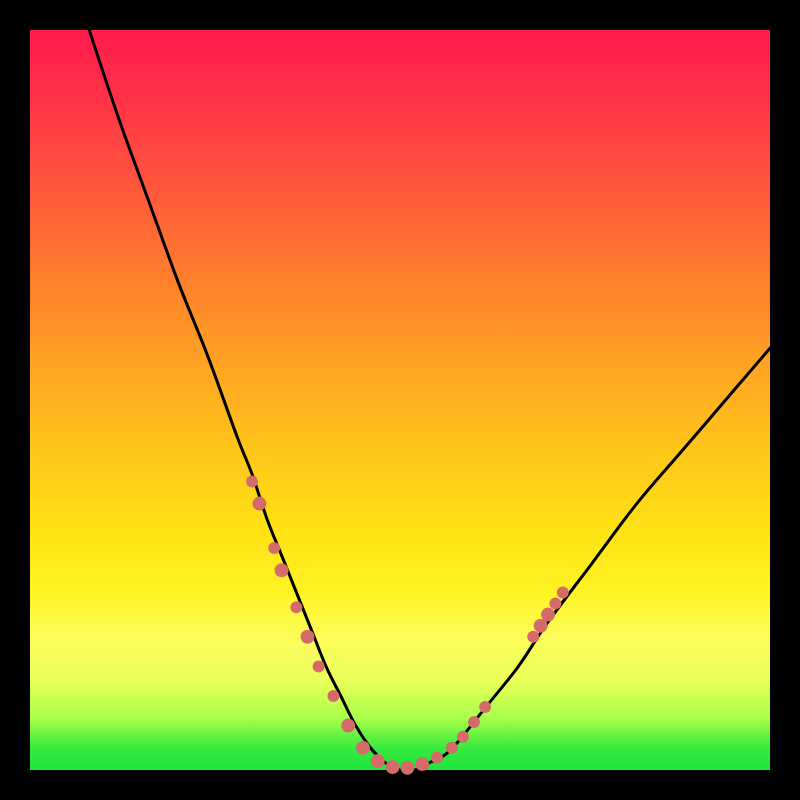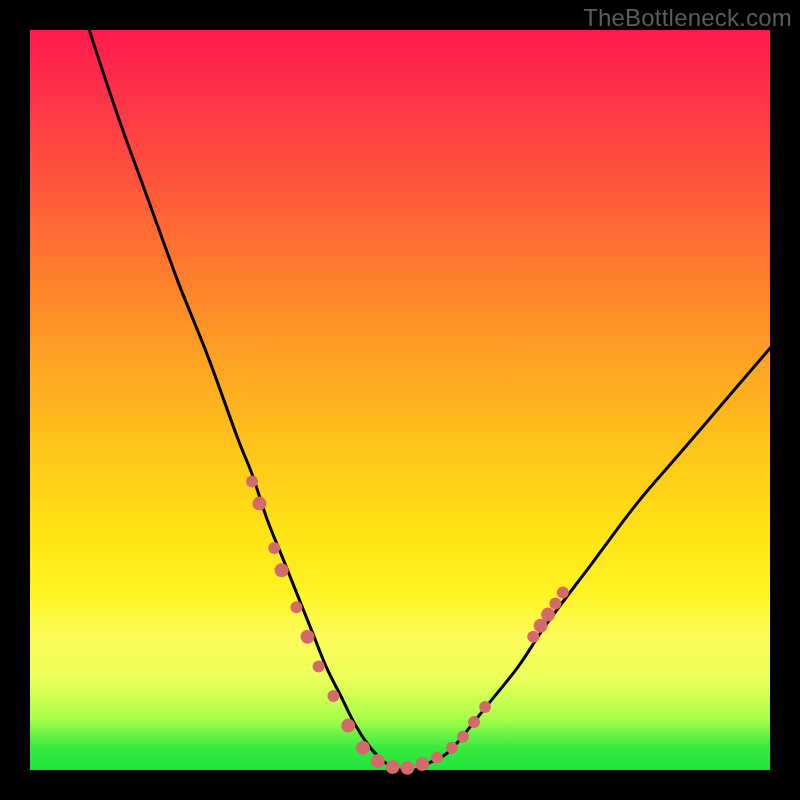--- a/index.html
+++ b/index.html
@@ -55,21 +55,20 @@
     top: 0; left: 0;
     width: 740px;
     height: 740px;
     overflow: visible;
   }
 </style>
 </head>
 <body>
 
 <div class="frame">
-  <div class="watermark">TheBottleneck.com</div>
   <div class="plot">
     <svg class="curve" viewBox="0 0 740 740" preserveAspectRatio="none">
       <path id="curve-path" fill="none" stroke="#000000" stroke-width="3" stroke-linecap="round" d="M 59.2,0 C 64.528,15.983999999999991 78.14399999999999,58.16399999999997 88.8,88.79999999999995 C 99.456,119.43599999999994 107.744,140.89599999999993 118.4,170.19999999999993 C 129.056,199.50399999999993 137.344,223.62799999999996 148,251.59999999999997 C 158.656,279.57199999999995 166.944,297.628 177.6,325.59999999999997 C 188.256,353.57199999999995 199.20800000000003,385.688 207.20000000000002,407 C 215.192,428.312 216.672,429.348 222,444 C 227.328,458.652 231.472,473.748 236.8,488.4 C 242.12800000000001,503.05199999999996 246.27200000000002,512.0799999999999 251.60000000000002,525.4 C 256.928,538.72 261.072,549.0799999999999 266.4,562.4 C 271.72799999999995,575.72 275.87199999999996,586.0799999999999 281.2,599.4 C 286.528,612.72 290.67199999999997,624.4119999999999 296,636.4 C 301.32800000000003,648.388 305.472,655.3439999999999 310.8,666 C 316.12800000000004,676.6560000000001 320.272,686.2760000000001 325.6,695.6 C 330.92800000000005,704.924 335.07200000000006,711.14 340.40000000000003,717.8 C 345.728,724.4599999999999 349.872,728.604 355.2,732.6 C 360.52799999999996,736.596 364.67199999999997,738.668 370,740 C 375.32800000000003,741.332 379.472,741.332 384.8,740 C 390.12800000000004,738.668 394.272,735.264 399.6,732.6 C 404.92800000000005,729.936 409.07200000000006,729.196 414.40000000000003,725.2 C 419.728,721.2040000000001 421.20799999999997,719.7239999999999 429.2,710.4 C 437.192,701.076 448.144,686.72 458.8,673.4 C 469.456,660.0799999999999 477.744,651.052 488.40000000000003,636.4 C 499.05600000000004,621.7479999999999 504.68,610.648 518,592 C 531.3199999999999,573.352 546.4159999999999,554.112 562.4,532.8 C 578.384,511.48799999999994 590.8159999999999,493.58000000000004 606.8,473.6 C 622.784,453.62 635.216,440.44800000000004 651.2,421.8 C 667.1840000000001,403.152 679.6159999999999,388.64799999999997 695.5999999999999,370 C 711.584,351.35200000000003 732.008,327.52400000000006 740,318.20000000000005"></path>
       <g id="marker-group">
           <circle cx="222" cy="451.4" r="6" fill="#d46a6a"></circle>
           <circle cx="229.4" cy="473.6" r="7" fill="#d46a6a"></circle>
           <circle cx="244.20000000000002" cy="518" r="6" fill="#d46a6a"></circle>
           <circle cx="251.60000000000002" cy="540.2" r="7" fill="#d46a6a"></circle>
           <circle cx="266.4" cy="577.2" r="6" fill="#d46a6a"></circle>
           <circle cx="277.5" cy="606.8" r="7" fill="#d46a6a"></circle>

